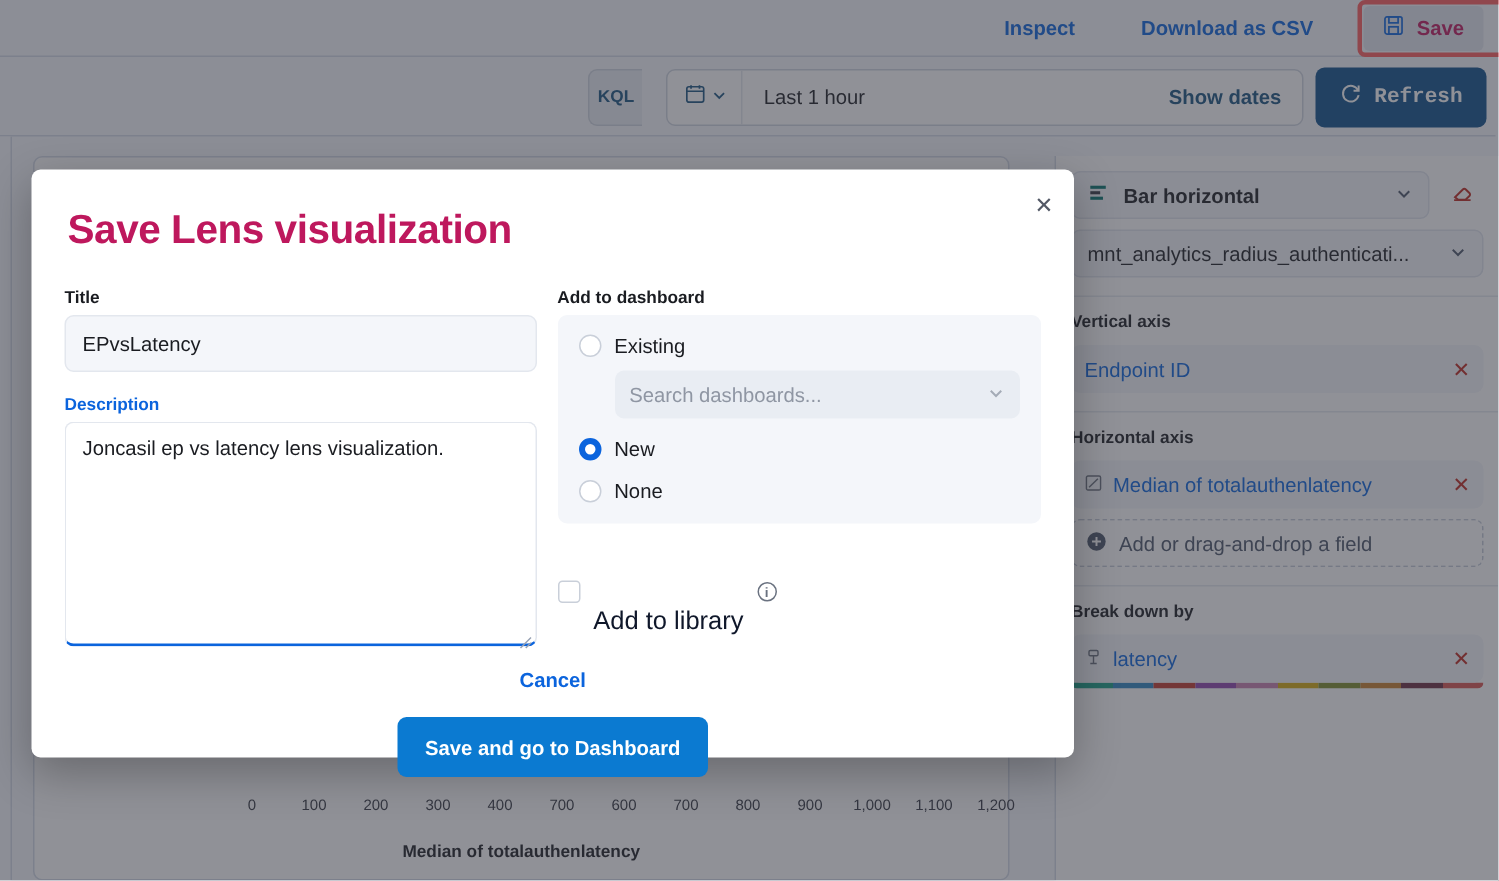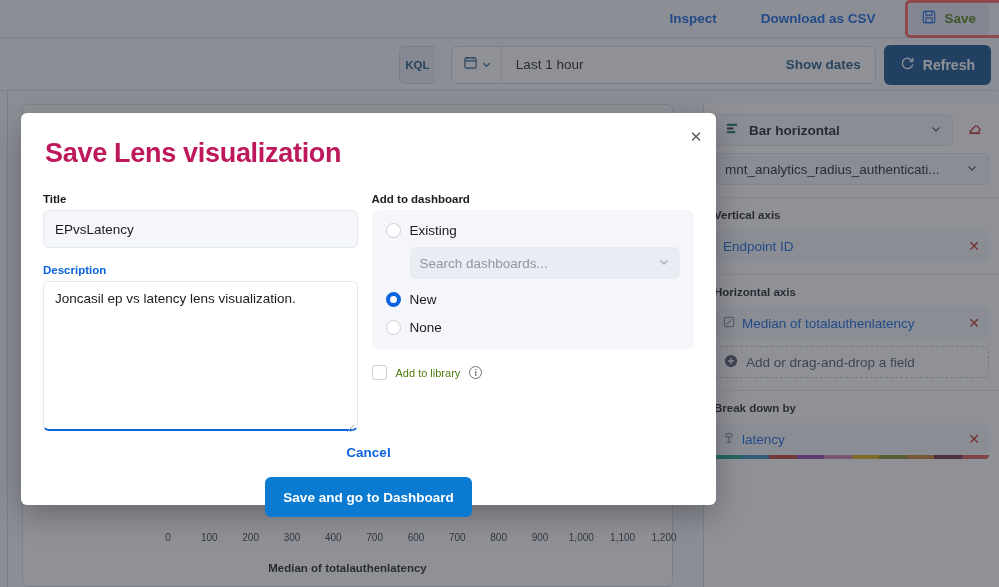--- a/index.html
+++ b/index.html
@@ -23,21 +23,21 @@
   }
   .tb-link {
     font-size: 13.5px; font-weight: 700; color: #0b64dd;
     padding: 0 14px; line-height: 30px; cursor: pointer;
   }
   .save-btn-wrap { position: relative; padding: 4px; }
   .save-btn {
     display: flex; align-items: center; gap: 8px;
     background: #e3e6ef; border: none; border-radius: 4px;
     height: 30px; padding: 0 13px;
-    font-size: 13.5px; font-weight: 700; color: #4d7c0f;
+    font-size: 13.5px; font-weight: 700; color: #be185d;
     font-family: "Liberation Sans", sans-serif; cursor: pointer;
   }
   .hl-ring {
     position: absolute; left: 0; top: 0; width: 107px; height: 38px;
     border: 3px solid #ff5b5b; border-radius: 5px; pointer-events: none;
   }
 
   .querybar {
     position: absolute; left: 0; top: 39px; width: 997px; height: 52px;
     background: #f7f8fc;
@@ -64,21 +64,21 @@
   }
   .dp-range { flex: 1; padding-left: 14px; font-size: 13.5px; color: #1a1c21; cursor: pointer; }
   .dp-showdates {
     font-size: 13.5px; font-weight: 700; color: #17527f;
     padding: 0 14px; cursor: pointer;
   }
   .refresh-btn {
     height: 40px; background: #0d4f8b; border: none; border-radius: 6px;
     padding: 0 16px; display: flex; align-items: center; gap: 8px;
     color: #fff; font-size: 14px; font-weight: 700;
-    font-family: Liberation Sans, sans-serif; cursor: pointer;
+    font-family: Liberation Mono, monospace; cursor: pointer;
   }
 
   
   .chart-panel {
     position: absolute; left: 22px; top: 104px; width: 651px; height: 483px;
     background: #fff; border: 1px solid #d3dae6; border-radius: 6px;
   }
   .chart-plot { position: absolute; left: 0; top: 0; right: 0; bottom: 60px; }
   .bar-row { position: absolute; left: 145px; right: 0; }
   .bar {
@@ -204,21 +204,21 @@
     margin: -4px 0 13px 24px; height: 32px; background: #e9edf3;
     border-radius: 6px; display: flex; align-items: center; padding: 0 10px;
     font-size: 13.5px; color: #8f96a3;
   }
   .search-sel .chev { margin-left: auto; color: #a4abb6; }
   .lib-row { display: flex; align-items: center; gap: 9px; margin-top: 16px; }
   .checkbox {
     width: 15px; height: 15px; border: 1px solid #c9cfd9;
     border-radius: 3px; background: #fff; flex: none;
   }
-  .lib-lbl { font-size: 11px; color: #4d7c0f; }
+  .lib-lbl { font-size: 17px; color: #0f172a; margin-top: 39px; }
   .info-i {
     width: 13px; height: 13px; border: 1px solid #6a7280; border-radius: 50%;
     display: flex; align-items: center; justify-content: center;
     font-size: 9px; color: #6a7280; font-weight: 700;
   }
   .modal-footer {
     display: flex; align-items: center; justify-content: flex-end;
     gap: 7px; padding: 0 22px 22px 22px; flex-direction: column;
   }
   .btn-cancel {

